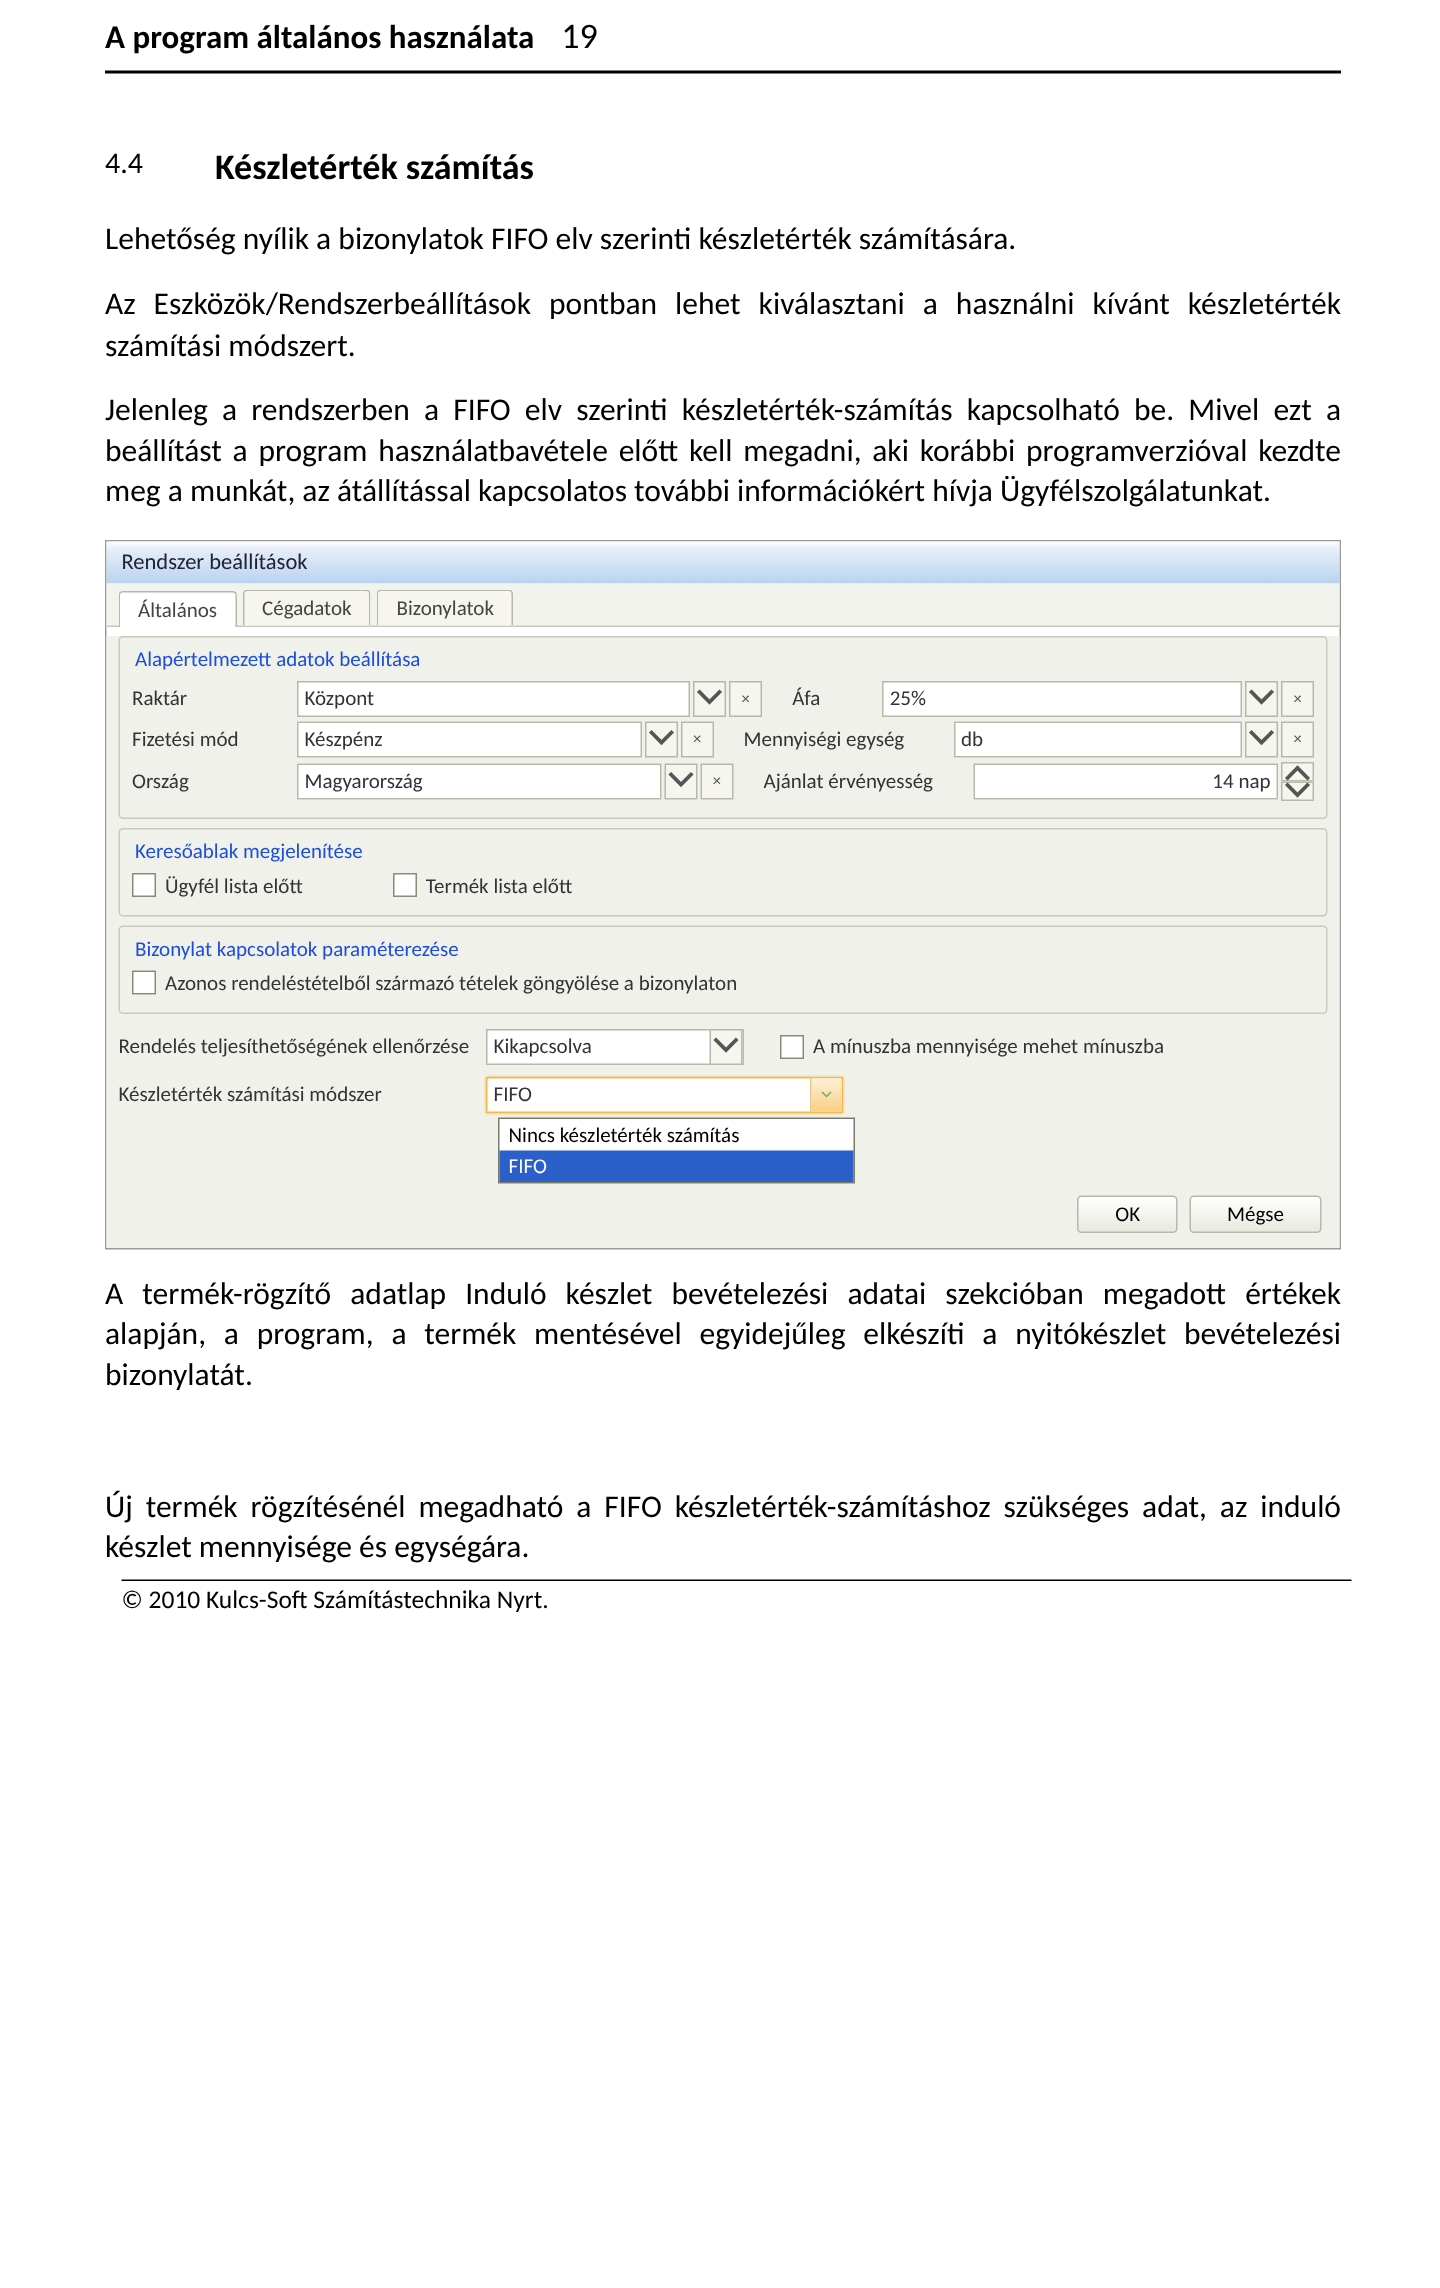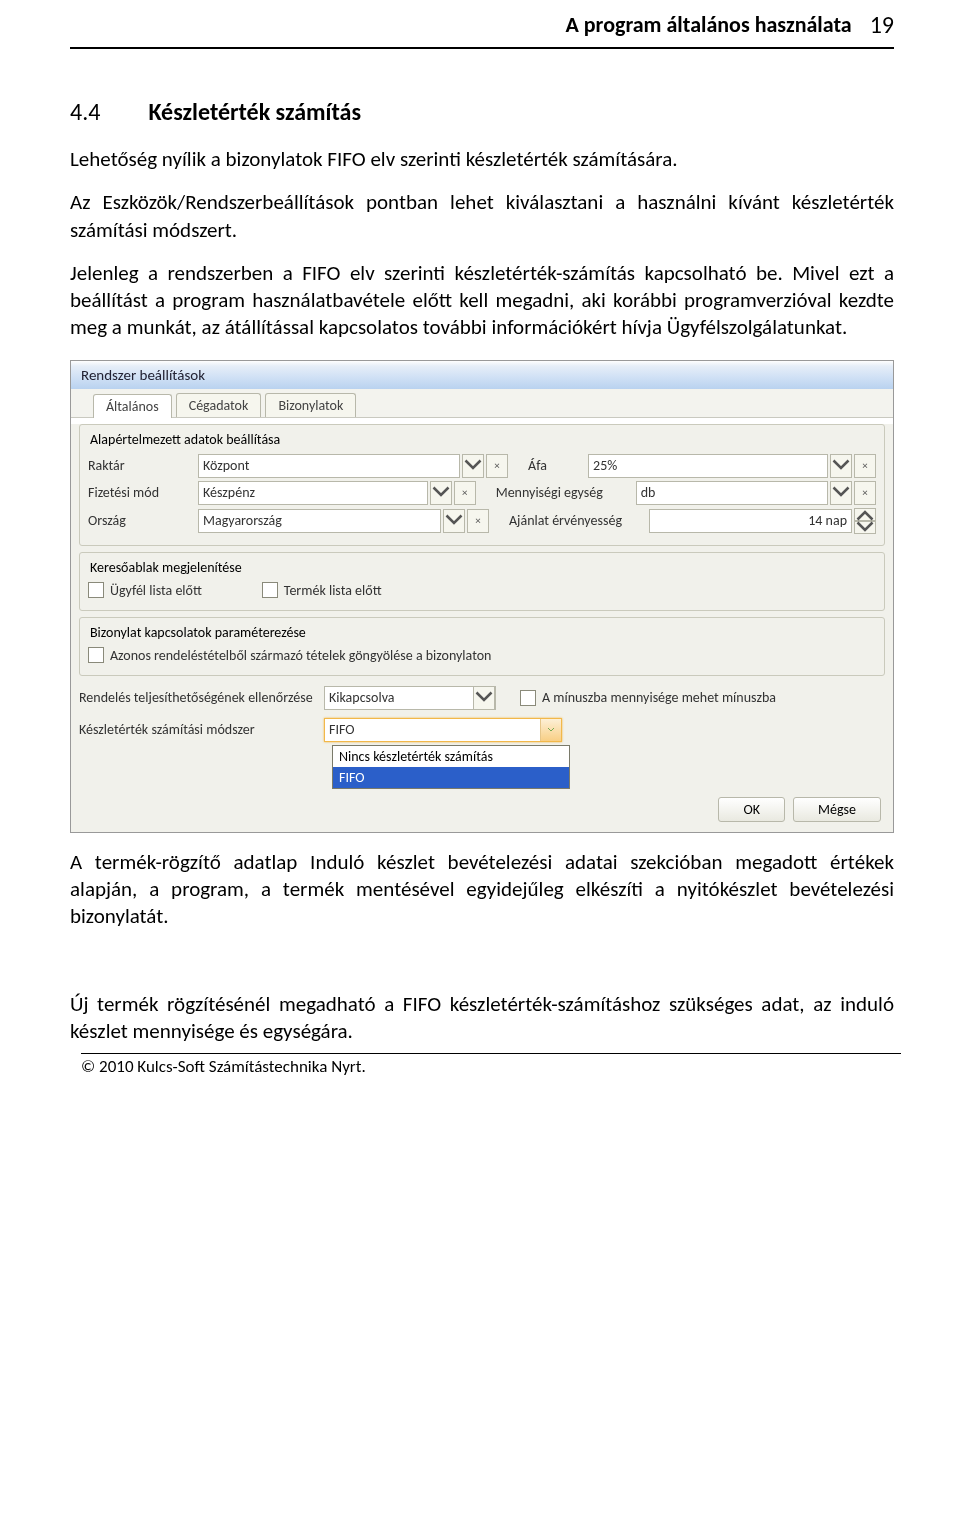--- a/index.html
+++ b/index.html
@@ -1,34 +1,34 @@
 <!DOCTYPE html>
 <html><head>
 <meta charset="utf-8">
 <style>
   html,body{margin:0;padding:0;background:#fff;color:#000;font-family:Calibri,Arial,sans-serif}
   .page{width:940px;margin:0 auto;padding:10px 56px 40px 60px;box-sizing:border-box;position:relative}
-  .hdr{display:flex;justify-content:flex-end;align-items:center;margin-bottom:8px}
+  .hdr{display:flex;justify-content:flex-start;align-items:center;margin-bottom:8px}
   .hdr-title{font-weight:700;font-size:22px;margin-right:18px}
   .hdr-num{font-size:24px;font-weight:400}
   .hr{height:2px;background:#000;margin-bottom:48px}
   .sec-row{display:flex;gap:48px;margin-bottom:20px}
-  .sec-no{font-size:24px;font-weight:400}
+  .sec-no{font-size:20px;font-weight:400}
   .sec-title{font-size:24px;font-weight:700}
   .para{font-size:21px;line-height:1.3;margin:16px 0;text-align:justify}
   .strong{font-weight:400}
   
   .win{border:1px solid #999;margin-top:18px}
   .win-title{background:linear-gradient(#fefefe,#e6eef8 18%,#cfe0f5 60%,#b9d2ef);font-size:15px;padding:5px 10px;color:#223}
-  .tabstrip{display:flex;gap:0;background:#f3f3ee;border-bottom:1px solid #c9c9c0;padding:4px 6px 0 22px}
+  .tabstrip{display:flex;gap:0;background:#f3f3ee;border-bottom:1px solid #c9c9c0;padding:4px 6px 0 8px}
   .tab{border:1px solid #b8b8aa;border-bottom:none;padding:3px 12px;font-size:14px;background:#f6f6ee;margin-right:4px;border-radius:3px 3px 0 0;color:#444}
   .tab.active{background:#fff;font-weight:400;position:relative;top:1px}
   .win-body{background:#f1f1eb;padding:0 8px 8px 8px}
   .grp{border:1px solid #cacabc;border-radius:3px;background:#f1f1eb;margin-top:6px;padding:4px 8px 8px 8px}
-  .grp-title{font-size:14px;color:#000000;margin:2px 0 6px 2px}
+  .grp-title{font-size:14px;color:#1d4ed8;margin:2px 0 6px 2px}
   .row{display:flex;align-items:center;margin:3px 0;font-size:14px;color:#333}
   .lab{flex:0 0 110px}
   .lab2{flex:0 0 140px;margin-left:20px}
   .inp{flex:1 1 auto;display:flex;align-items:center;gap:2px}
   .textbox{flex:1;background:#fff;border:1px solid #b8b8aa;padding:2px 4px;font-size:14px;height:18px}
   .btn-sm{width:20px;height:22px;border:1px solid #b8b8aa;background:#f6f6ee;display:flex;align-items:center;justify-content:center;font-size:11px;color:#555;cursor:pointer}
   .chk{width:14px;height:14px;border:1px solid #8a8a7a;background:#fff;margin-right:6px;flex:0 0 14px}
   .sel{flex:1;background:#fff;border:1px solid #b8b8aa;height:22px;display:flex;align-items:center}
   .sel.hl{border:1px solid #f2b84a;box-shadow:0 0 2px #f2b84a}
   .sel-txt{flex:1;padding:0 4px;font-size:14px}

